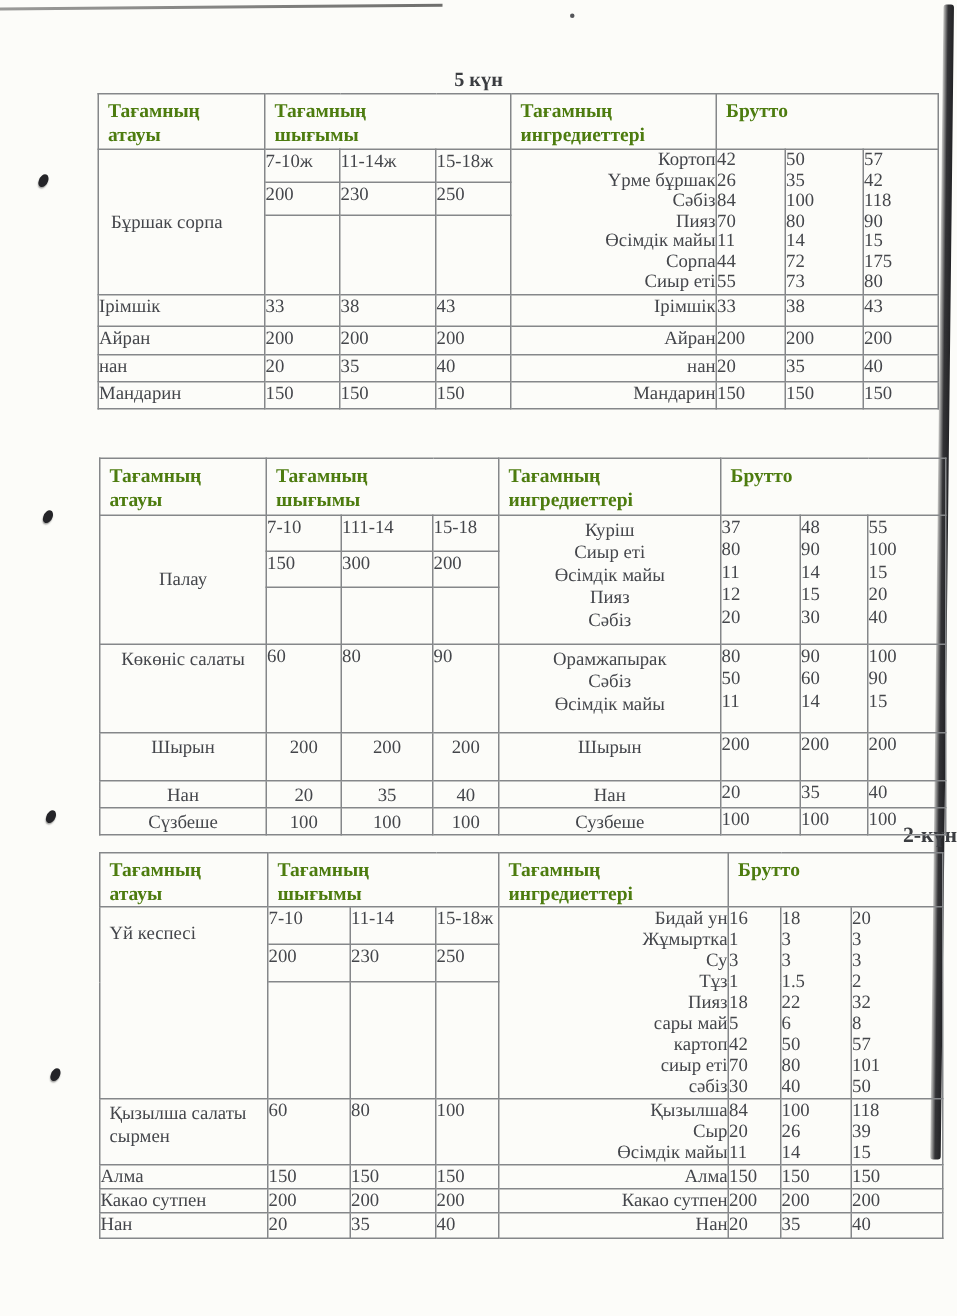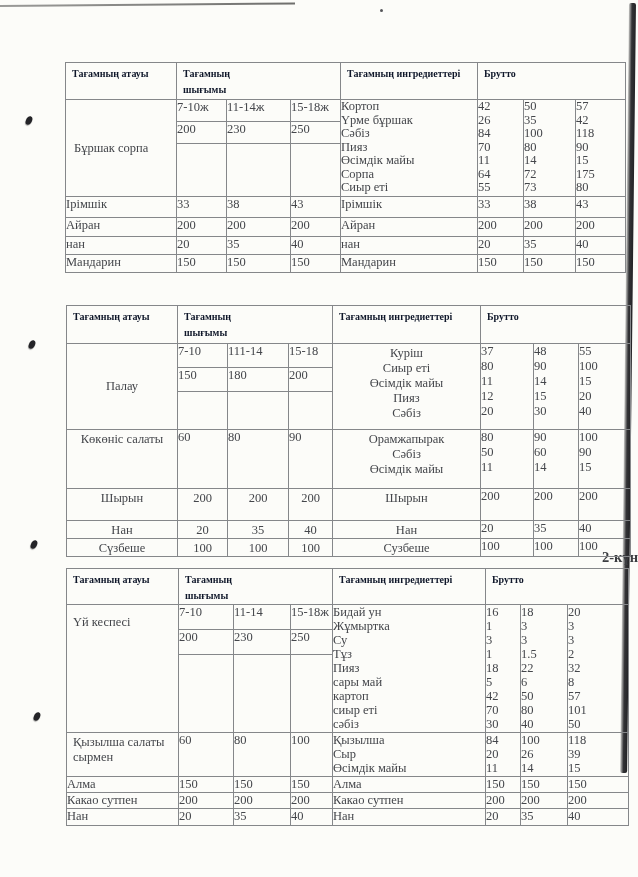--- a/index.html
+++ b/index.html
@@ -21,31 +21,31 @@
   .sec-title { position:absolute; left:0; width:638px; text-align:center; color:#3b3d41; }
   .title-1 { top:45px;  font-weight:bold;   font-size:13.5px; }
   .title-2 { top:268px; font-weight:normal; font-size:15px; letter-spacing:.3px; }
   .title-3 { top:549px; font-weight:bold;   font-size:14.5px;text-align:right; }
   
   table.menu { position:absolute; border-collapse:collapse; table-layout:fixed;
     font-size:12.5px; color:#44464b; }
   table.menu td, table.menu th { border:1px solid #85878a; vertical-align:top;
     padding:0; overflow:hidden; }
   table.menu { border:1px solid #6e7073; }
-  table.menu th { font-weight:bold; text-align:left; font-size:10px; line-height:16px;
-    padding:3px 0 0 6px; color:#0f172a; }
+  table.menu th { font-weight:bold; text-align:left; font-size:13px; line-height:16px;
+    padding:3px 0 0 6px; color:#4d7c0f; }
   .t3 th { line-height:15px; padding-top:2px; }
   .hdr-narrow { max-width:92px; }
   td.c-dish  { padding:2px 0 0 6px; }
   .t1 td.c-dish { vertical-align:middle; padding:0 0 0 8px; }
   .t2 td.c-dish { vertical-align:middle; text-align:center; padding:0; }
   .t3 td.c-dish { padding:10px 0 0 6px; }
   td.c-sub { padding:2px 0 0 8px; }
   td.c-num { padding:2px 0 0 12px; }
-  td.c-ing { padding:2px 0 0 5px; }
+  td.c-ing { padding:2px 0 0 5px;text-align:right; }
   td.c-b   { padding:2px 0 0 8px;margin-left:20px; }
   td.c-nm  { padding:2px 0 0 6px; }
   .ln { line-height:14px; white-space:nowrap; }
   .t1 .ln { line-height:13.5px; }
   .t2 .ln { line-height:15px; }
   .t2 .c-ing { text-align:center; padding:2px 0 0 0; }
   .t2 td.c-nm { text-align:center; padding:2px 0 0 0; }
   .t2 .r-plain td.c-num { text-align:center; padding:2px 0 0 0; }
   .t2 td.c-salad { vertical-align:top; text-align:center; padding:2px 2px 0 2px; }
   .t3 td.c-salad { padding:2px 0 0 6px;margin-top:48px; }
@@ -59,20 +59,21 @@
 <div class="page">
 
   <div class="top-line"></div>
   <div class="scan-dot" style="left:380px; top:9px;"></div>
   <div class="scan-mark" style="left:26px; top:116px;"></div>
   <div class="scan-mark" style="left:29px; top:340px;"></div>
   <div class="scan-mark" style="left:31px; top:540px;"></div>
   <div class="scan-mark" style="left:34px; top:712px;"></div>
   <div class="edge-shadow"></div>
 
+  <div class="sec-title title-1">5 күн</div>
   <div class="sec-title title-3">2-күн</div>
 
   <table class="menu t1">
     <colgroup>
       <col style="width:111px">
         <col style="width:50px">
         <col style="width:64px">
         <col style="width:50px">
       <col style="width:137px">
         <col style="width:46px">
@@ -107,21 +108,21 @@
         <div class="ln">Өсімдік майы</div>
         <div class="ln">Сорпа</div>
         <div class="ln">Сиыр еті</div>
       </td>
       <td class="c-b" rowspan="3">
         <div class="ln">42</div>
         <div class="ln">26</div>
         <div class="ln">84</div>
         <div class="ln">70</div>
         <div class="ln">11</div>
-        <div class="ln">64</div>
+        <div class="ln">44</div>
         <div class="ln">55</div>
       </td>
       <td class="c-b" rowspan="3">
         <div class="ln">50</div>
         <div class="ln">35</div>
         <div class="ln">100</div>
         <div class="ln">80</div>
         <div class="ln">14</div>
         <div class="ln">72</div>
         <div class="ln">73</div>
@@ -244,21 +245,21 @@
       <td class="c-b" rowspan="3">
         <div class="ln">55</div>
         <div class="ln">100</div>
         <div class="ln">15</div>
         <div class="ln">20</div>
         <div class="ln">40</div>
       </td>
     </tr>
     <tr style="height:24px">
       <td class="c-num">150</td>
-      <td class="c-num">180</td>
+      <td class="c-num">300</td>
       <td class="c-num">200</td>
     </tr>
     <tr style="height:38px">
       <td></td>
       <td></td>
       <td></td>
     </tr>
     <tr style="height:59px">
       <td class="c-salad">Көкөніс салаты</td>
       <td class="c-num">60</td>

